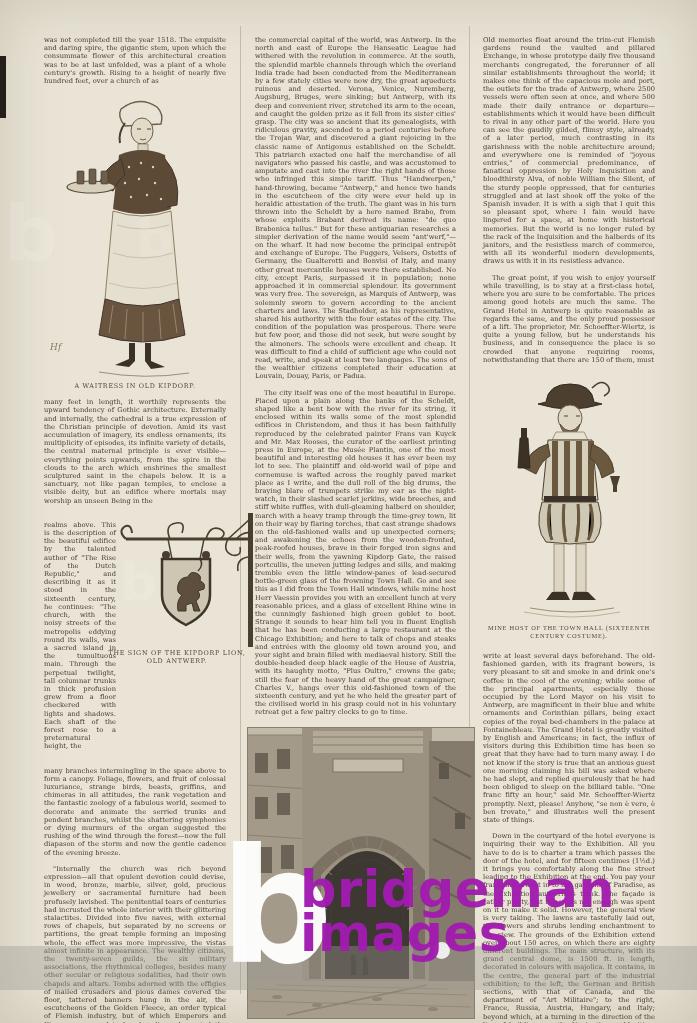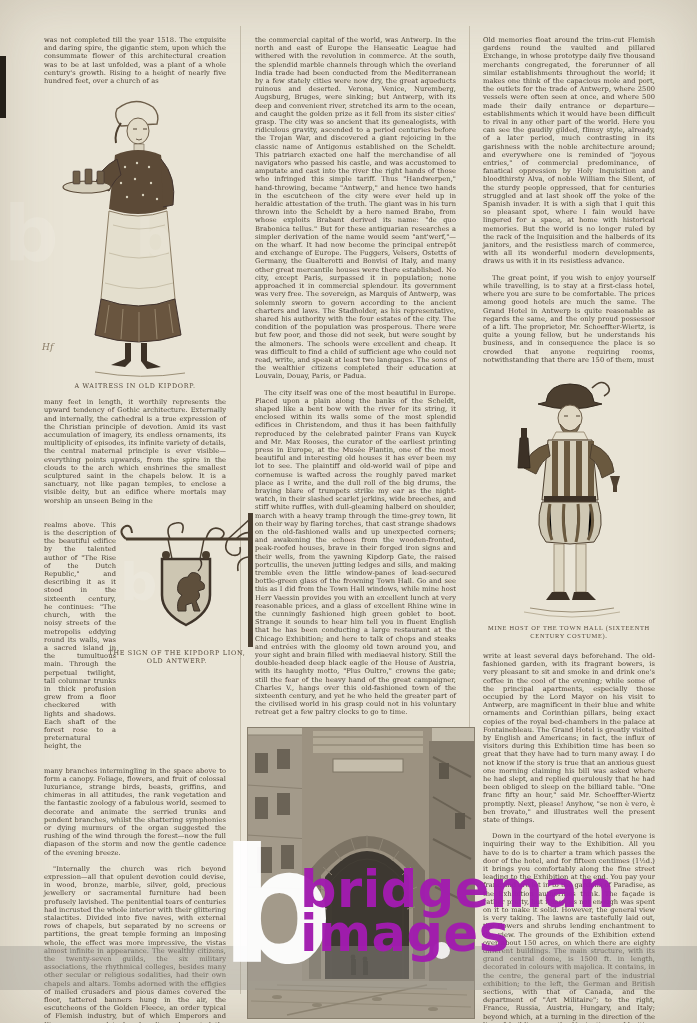--- a/index.html
+++ b/index.html
@@ -16,21 +16,21 @@
   .col-right  { left:475px; width:188px; }
   .para { margin:8px; }
   .indent { text-indent:9px; }
   .gap { margin-top:8px; }
   .rule { position:absolute; top:26px; width:1px; height:968px; background:#c3bba9; }
   .rule1 { left:240px; } .rule2 { left:469px; }
 
   .figure { position:relative; text-align:center; }
   .caption { font-size:6.4px; line-height:8px; letter-spacing:0.7px;
              color:#55493a; text-align:center; text-indent:0; }
-  .fig-waitress { margin:6px 0 2px 0; }
+  .fig-waitress { margin:6px 0 2px 8px; }
   .fig-waitress svg { display:block; margin:0 auto; }
   .waitress-caption { margin:3px 0 8px 0; }
   .monogram { position:absolute; left:6px; bottom:28px; font-style:italic;
               font-size:9px; color:#8a7c66; }
 
   .sign-row { display:flex; margin-top:2px; }
   .sign-text { width:88px; }
   .sign-fig { width:110px; position:relative; }
   .sign-fig svg { display:block; margin-left:-14px; overflow:visible; }
   .sign-caption { width:150px; margin-left:-22px; margin-top:2px; }

